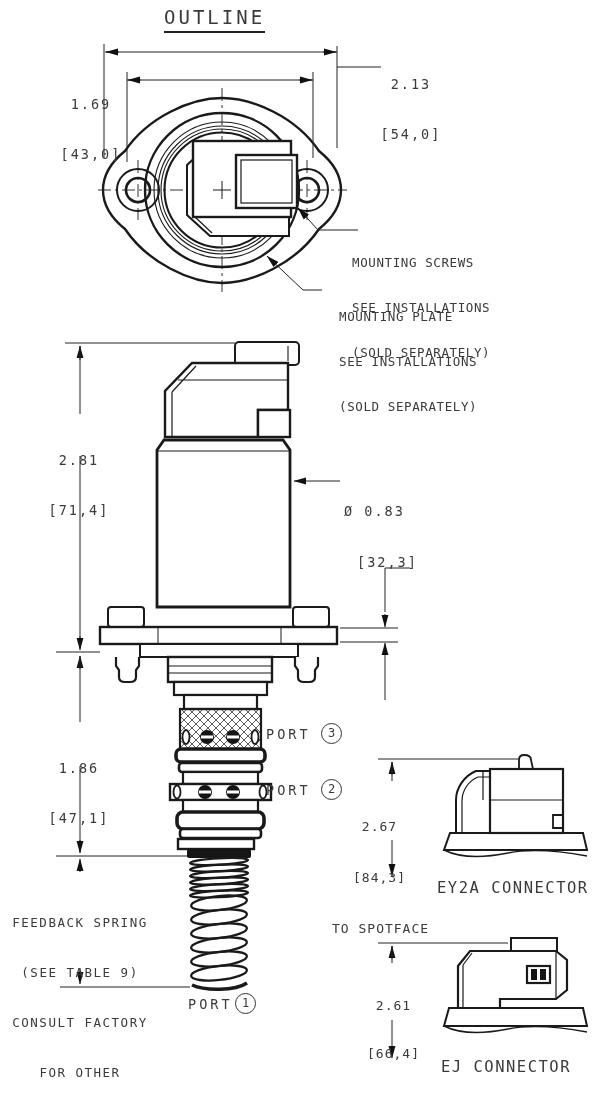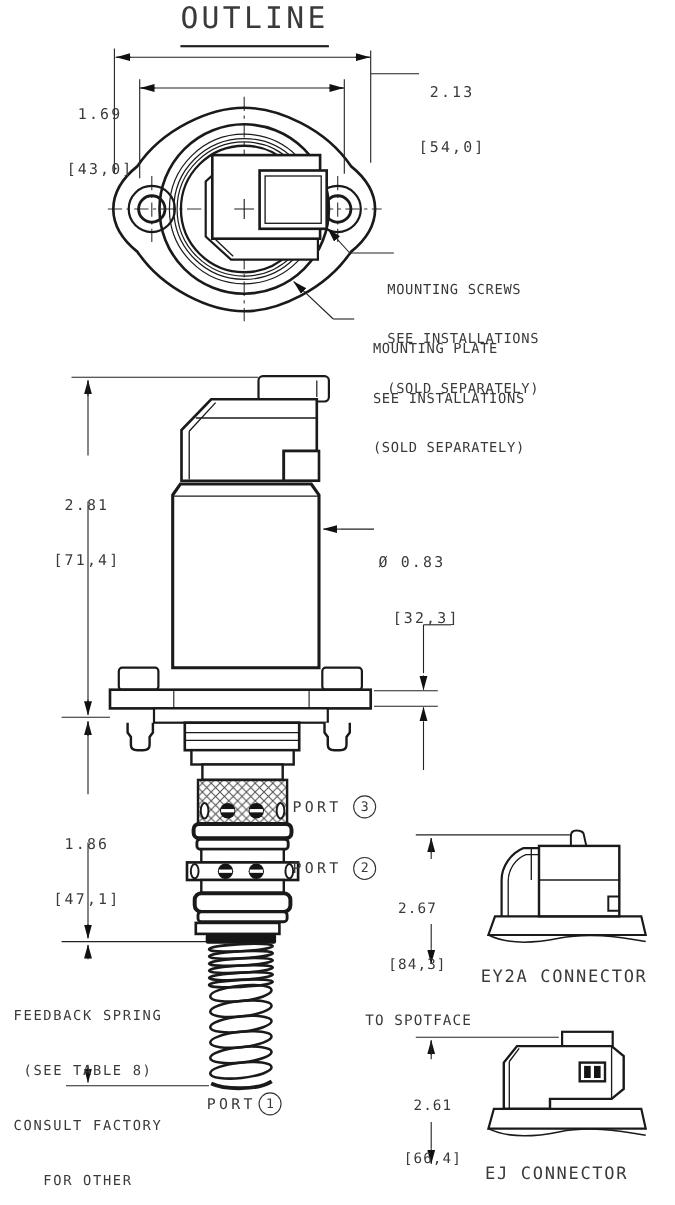--- a/index.html
+++ b/index.html
@@ -3,21 +3,21 @@
 <meta charset="utf-8">
 <style>
   html,body{margin:0;padding:0;background:#fff;}
   .canvas{position:relative;width:614px;height:1095px;background:#ffffff;overflow:hidden;
           font-family:"DejaVu Sans Mono", monospace;color:#3a3a3a;}
   .lw{position:absolute;left:0;top:0;}
   .txt{position:absolute;white-space:pre;letter-spacing:2px;font-size:13.5px;line-height:16.5px;}
   .c{text-align:center;}
   .small{font-size:12.5px;letter-spacing:0.6px;line-height:15px;}
   .note{font-size:12.5px;letter-spacing:1.5px;line-height:16.6px;text-align:center;}
-  .title{font-size:27px;letter-spacing:3px;border-bottom:2px solid #222;padding-bottom:15px;}
+  .title{font-size:19px;letter-spacing:3px;border-bottom:2px solid #222;padding-bottom:5px;}
   .conn-label{font-size:15.5px;letter-spacing:1.5px;}
   .port-word{font-size:13.5px;letter-spacing:3px;}
   .port-circle{position:absolute;width:19px;height:19px;border:1.6px solid #333;border-radius:50%;
                font-size:12px;line-height:19px;text-align:center;letter-spacing:0;}
   .dimblock div{white-space:pre;}
 </style>
 </head>
 <body>
 
 <div class="canvas">
@@ -264,21 +264,21 @@
   <div class="port-circle" style="left:321px;top:723px;"><span>3</span></div>
 
   <div class="txt port-word" style="left:266px;top:782px;">PORT</div>
   <div class="port-circle" style="left:321px;top:779px;"><span>2</span></div>
 
   <div class="txt port-word" style="left:188px;top:996px;">PORT</div>
   <div class="port-circle" style="left:235px;top:993px;"><span>1</span></div>
 
   <div class="txt note" style="left:2px;top:882px;width:156px;">
     <div>FEEDBACK SPRING</div>
-    <div>(SEE TABLE 8)</div>
+    <div>(SEE TABLE 9)</div>
     <div>CONSULT FACTORY</div>
     <div>FOR OTHER</div>
     
   </div>
 
   <div class="txt c dimblock" style="left:332px;top:784px;width:95px;font-size:13px;line-height:17px;letter-spacing:1px;">
     <div>2.67</div>
     <div>[84,3]</div>
     <div>TO SPOTFACE</div>
   </div>

